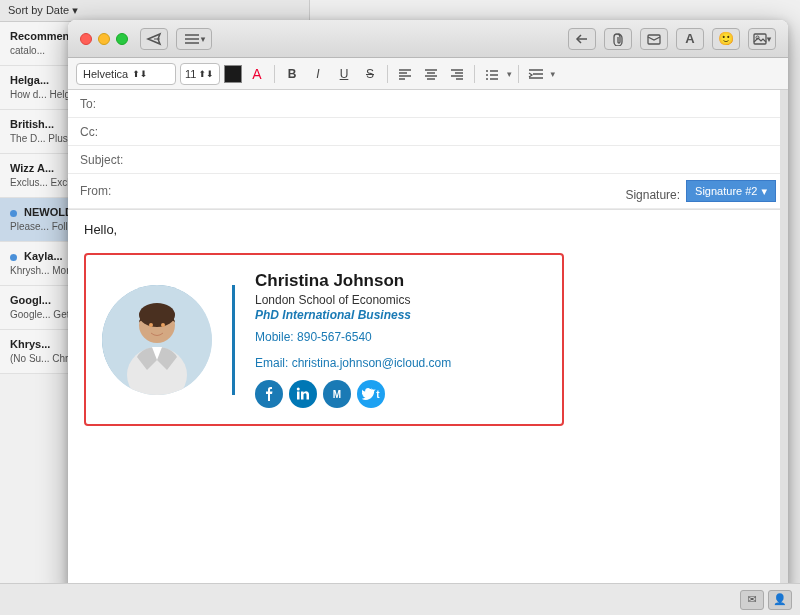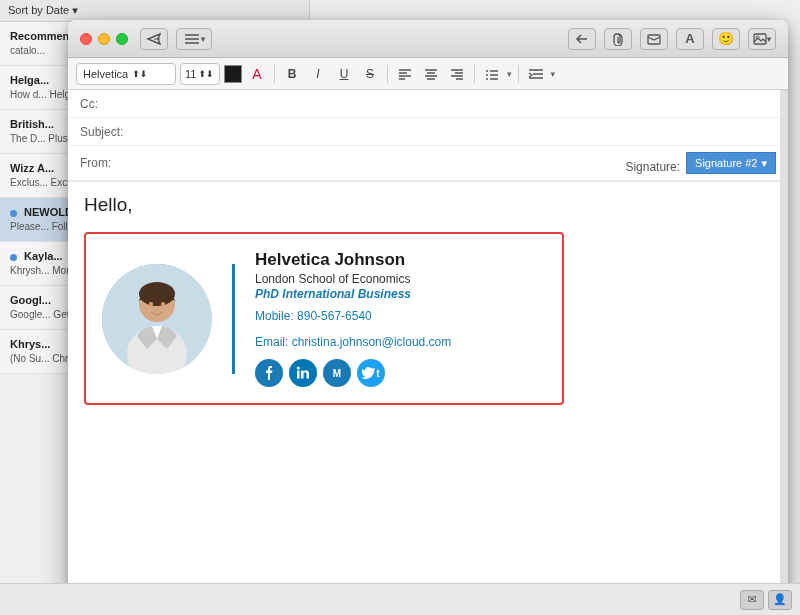--- a/index.html
+++ b/index.html
@@ -275,21 +275,21 @@
     
     .compose-body {
       flex: 1;
       padding: 12px 16px;
       background: white;
       overflow-y: auto;
       position: relative;
     }
 
     .greeting {
-      font-size: 19px;
+      font-size: 13px;
       color: #222;
       margin-bottom: 16px;
     }
 
     
     .signature-card {
       border: 2px solid #e53e3e;
       border-radius: 4px;
       padding: 16px;
       display: flex;
@@ -612,20 +612,24 @@
           <line x1="5" y1="6" x2="15" y2="6" stroke="#555" stroke-width="1.5"></line>
           <line x1="1" y1="10" x2="15" y2="10" stroke="#555" stroke-width="1.5"></line>
           <polyline points="1,5 4,7 1,9" fill="none" stroke="#555" stroke-width="1.2"></polyline>
         </svg>
     </button>
     <span style="font-size:9px;color:#666;">▾</span>
   </div>
 
   <div class="email-fields">
     <div class="field-row">
+      <span class="field-label">To:</span>
+      <input class="field-input" type="text" value="" style="">
+    </div>
+    <div class="field-row">
       <span class="field-label">Cc:</span>
       <input class="field-input" type="text" value="" style="">
     </div>
     <div class="field-row">
       <span class="field-label">Subject:</span>
       <input class="field-input" type="text" value="" style="">
     </div>
     <div class="field-row">
       <span class="field-label">From:</span>
       <input class="field-input" type="text" value="" style="">
@@ -660,21 +664,21 @@
 
           <circle cx="49" cy="40" r="2" fill="#e8a060"></circle>
           <circle cx="61" cy="40" r="2" fill="#e8a060"></circle>
           <path d="M49,48 Q55,53 61,48" fill="none" stroke="#c08060" stroke-width="1"></path>
         </svg>
       </div>
 
       <div class="sig-divider"></div>
 
       <div class="sig-info">
-        <div class="sig-name">Helvetica Johnson</div>
+        <div class="sig-name">Christina Johnson</div>
         <div class="sig-school">London School of Economics</div>
         <div class="sig-degree">PhD International Business</div>
         <div class="sig-mobile">
           <span>Mobile:</span>
           <span>890-567-6540</span>
         </div>
         <div class="sig-email">
           <span>Email:</span>
           <span style="color:#1a7ab5;">christina.johnson@icloud.com</span>
         </div>

